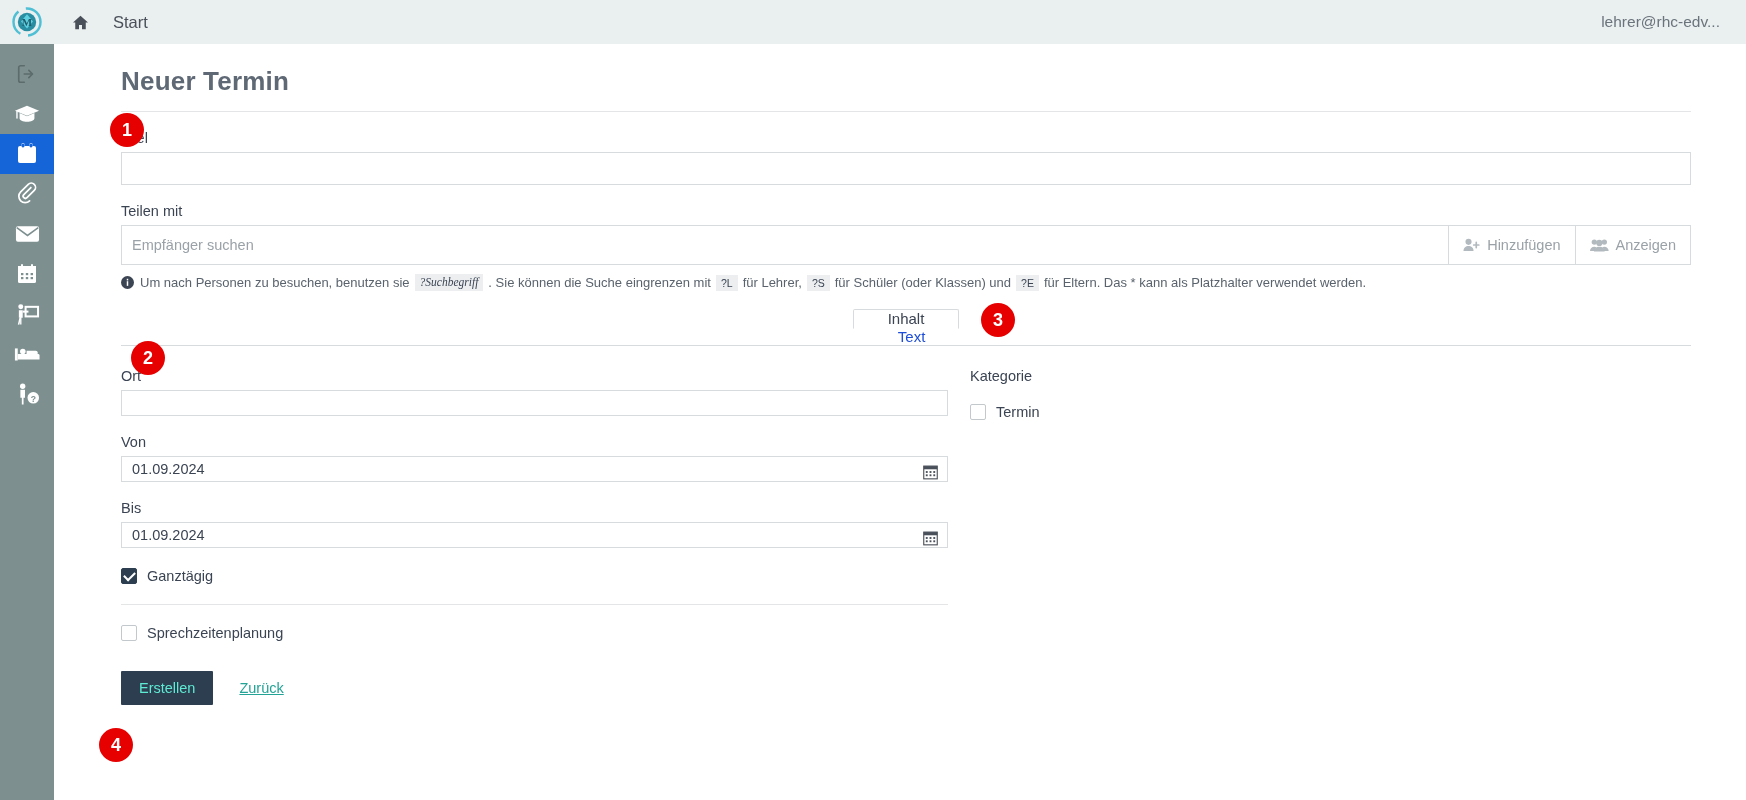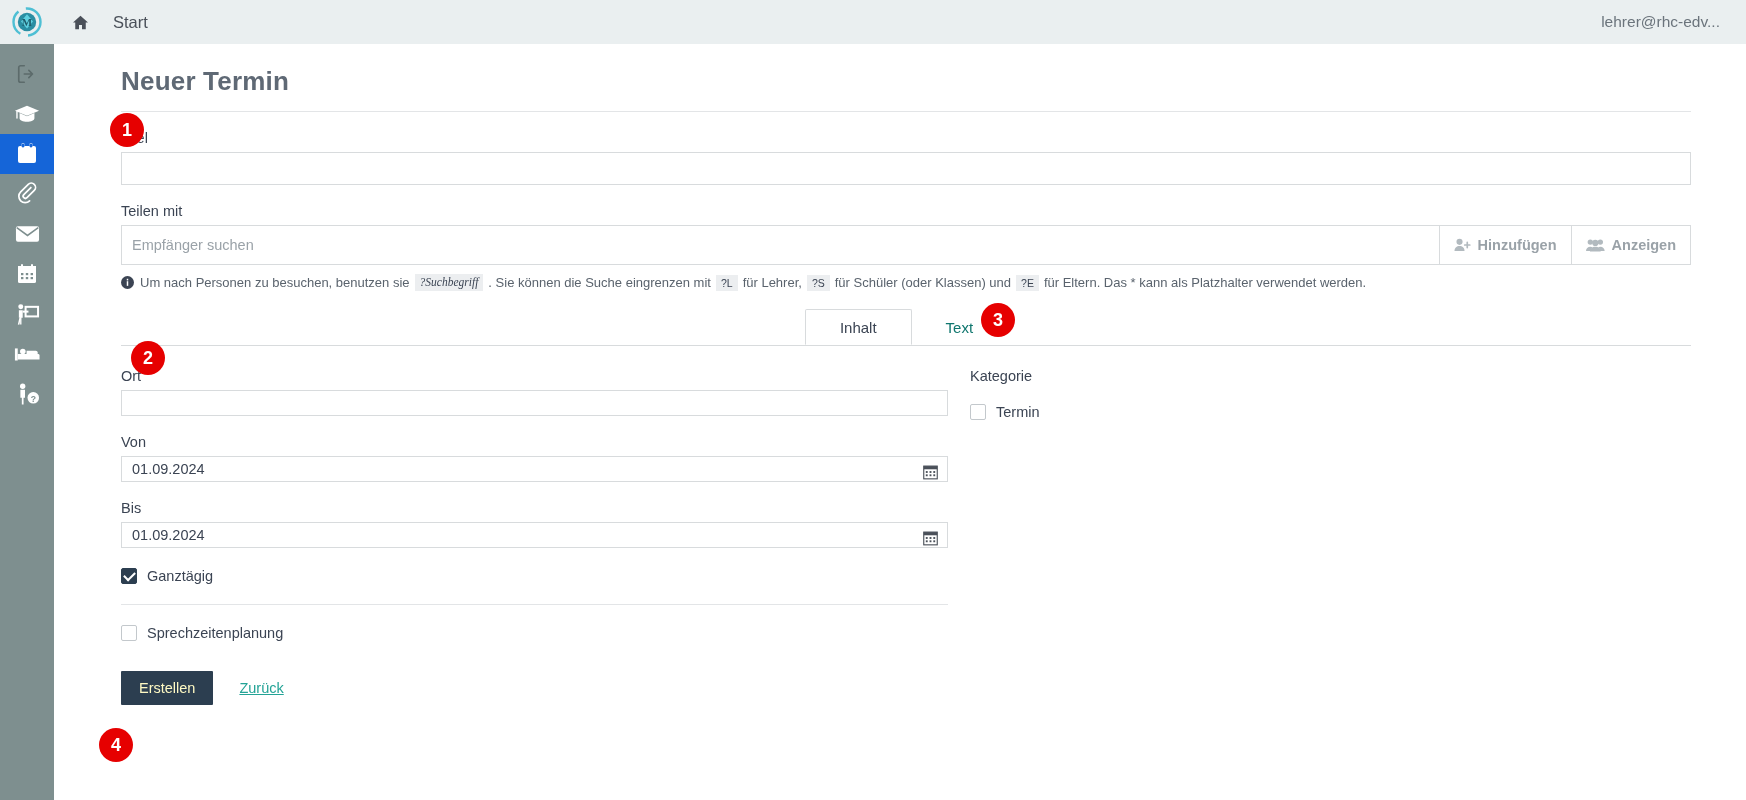--- a/index.html
+++ b/index.html
@@ -101,21 +101,20 @@
     background: transparent;
   }
   .search-input::placeholder { color: #9aa2a8; }
   .sbtn {
     display: flex; align-items: center; gap: 7px;
     padding: 0 14px;
     border-left: 1px solid #d8dbdd;
     font-size: 14.5px; color: #9aa2a8;
     background: #fff; cursor: pointer;
     white-space: nowrap;
-    font-weight: bold;
   }
   .sbtn svg { display:block; fill:#b2babf; }
 
   .hint {
     display: flex; align-items: center; flex-wrap: nowrap;
     margin-top: 9px;
     font-size: 13px; color: #5a636d;
     gap: 0px;
   }
   .hint .info-ico { margin-right: 6px; display:block; }
@@ -134,25 +133,25 @@
 
   
   .tabs-wrap {
     margin-top: 18px;
     width: 1570px;
     border-bottom: 1px solid #d8dbdd;
     display: flex; justify-content: center;
     position: relative;
     height: 37px;
   }
-  .tabs { display: flex; height: 37px; position: relative; }
+  .tabs { display: flex; align-items: flex-end; height: 37px; position: relative; flex-direction: column; }
   .tab {
     padding: 0 34px; height: 36px;
     display: flex; align-items: center; justify-content: center;
-    font-size: 15px; color: #0f766e;
+    font-size: 15px; color: #1d4ed8;
     cursor: pointer;
   }
   .tab.active {
     color: #3b4453;
     border: 1px solid #d8dbdd;
     border-bottom: 1px solid #ffffff;
     background: #fff;
     margin-bottom: -1px;
     border-radius: 2px 2px 0 0;
   }
@@ -203,21 +202,21 @@
     appearance: none; -webkit-appearance:none; outline:none;
     cursor: pointer;
   }
   .sel-caret {
     position:absolute; right: 12px; top: 12px;
     width: 11px; height: 7px; pointer-events:none;
   }
 
   .actions { display:flex; align-items:center; gap: 26px; margin-top: 30px; }
   .btn-primary {
-    background:#2c3e50; color:#fef9c3; border:none;
+    background:#2c3e50; color:#5eead4; border:none;
     font-size: 14.5px; padding: 9px 18px; cursor:pointer;
     font-family:"Liberation Sans", sans-serif;
     border-radius: 1px;
   }
   .link-back {
     font-size: 14.5px; color:#23a396; text-decoration: underline;
     cursor:pointer;
   }
 
   

